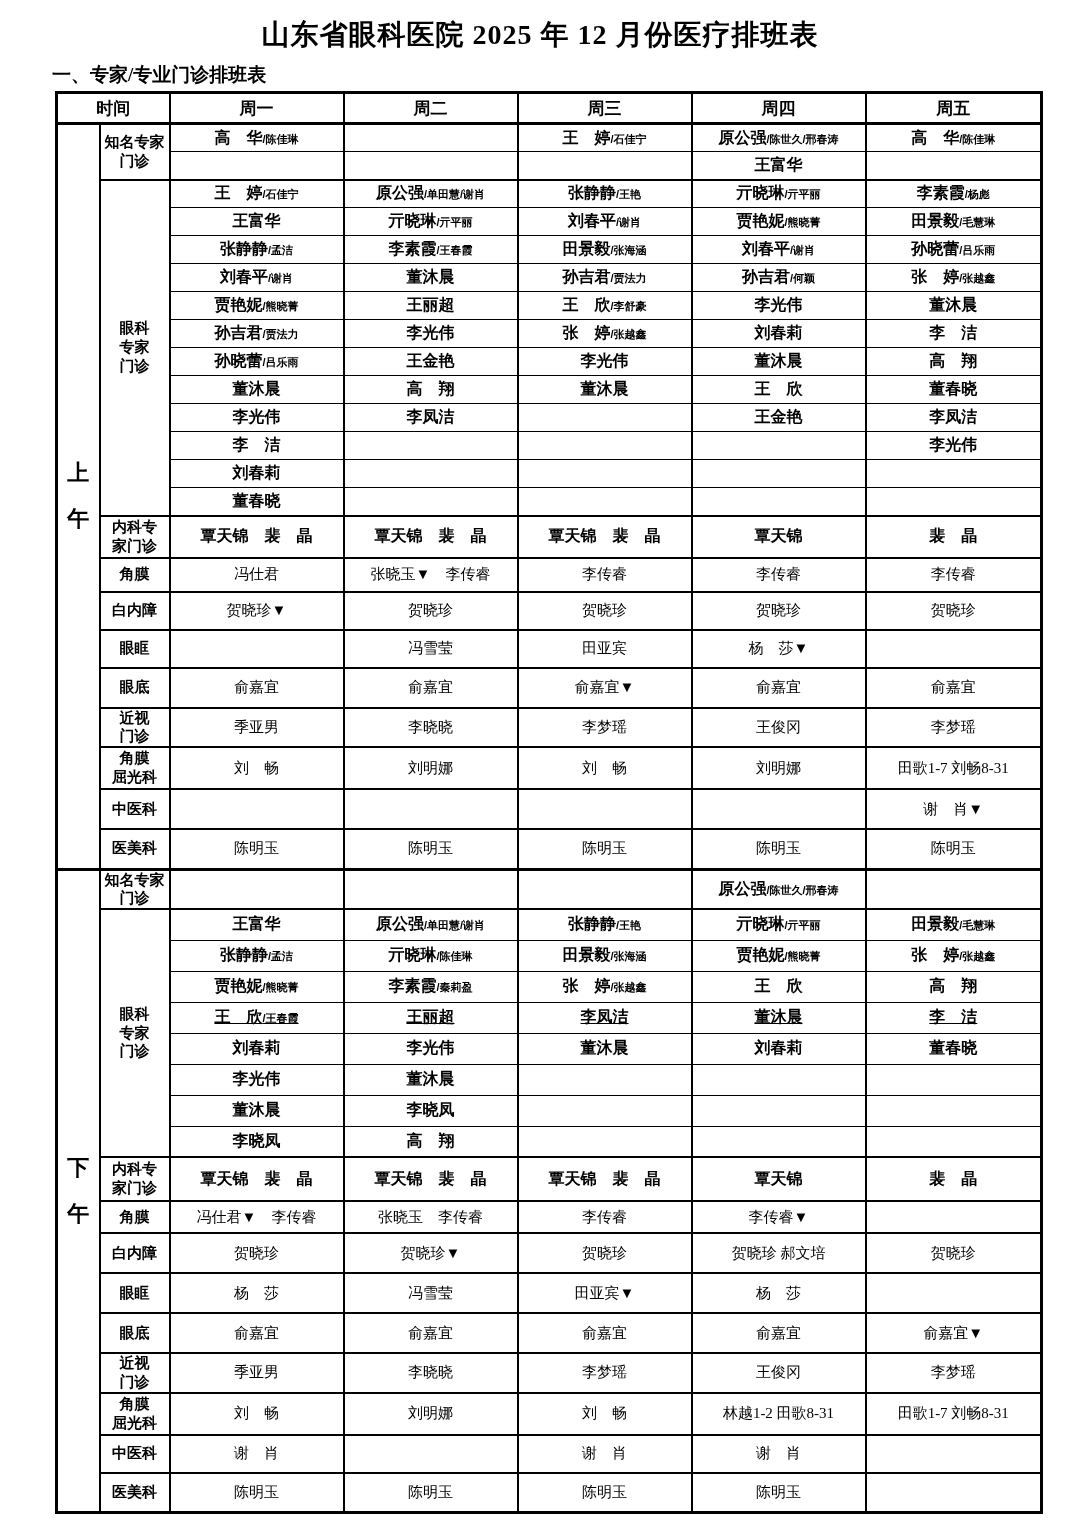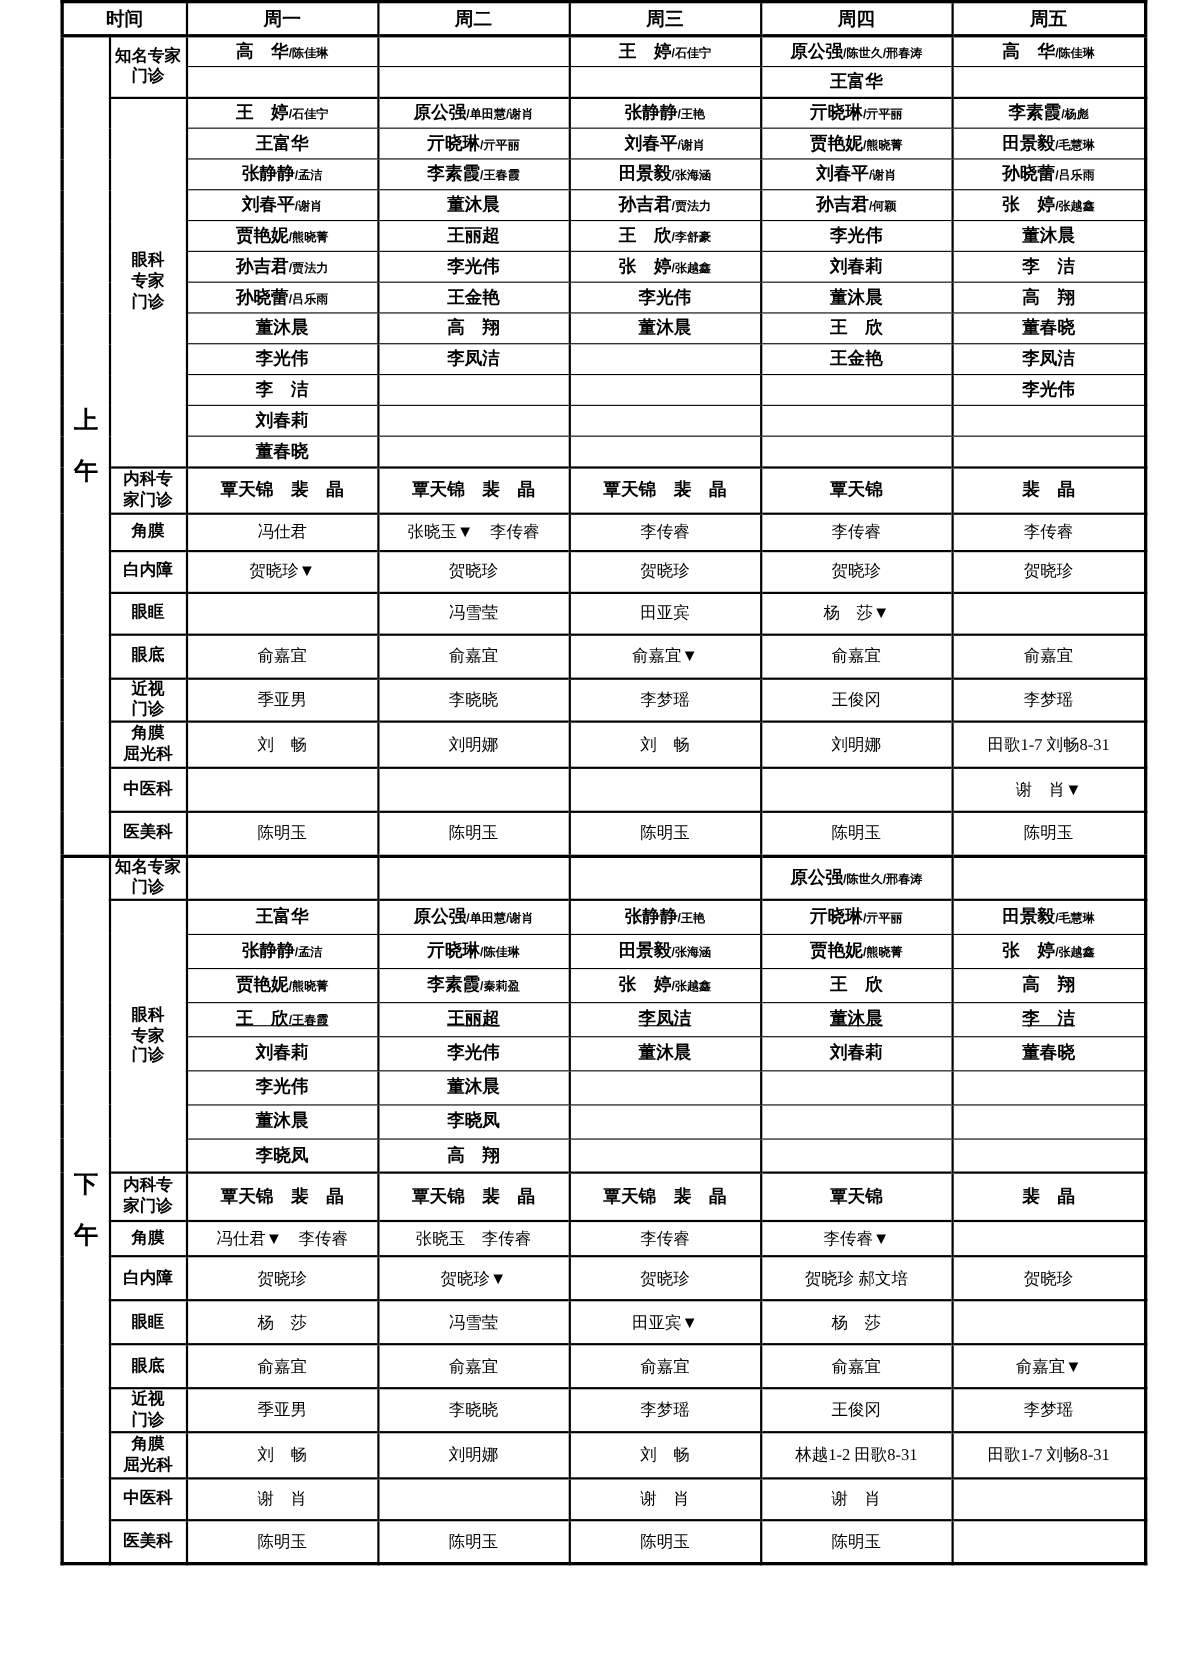--- a/index.html
+++ b/index.html
@@ -45,20 +45,22 @@
     font-weight:bold; font-size:16px;
     font-family:"Liberation Sans","DejaVu Sans",sans-serif;
   }
   td.normalcell { font-size:15px; }
   span.sub { font-size:11px;margin-top:26px; }
 </style>
 </head>
 <body>
 
 <div class="page">
+  <div class="title">山东省眼科医院 2025 年 12 月份医疗排班表</div>
+  <div class="subtitle">一、专家/专业门诊排班表</div>
 
   <table class="schedule">
     <colgroup>
       <col style="width:43px">
         <col style="width:70px">
       <col style="width:174px">
         <col style="width:174px">
         <col style="width:174px">
       <col style="width:174px">
         <col style="width:176px">

